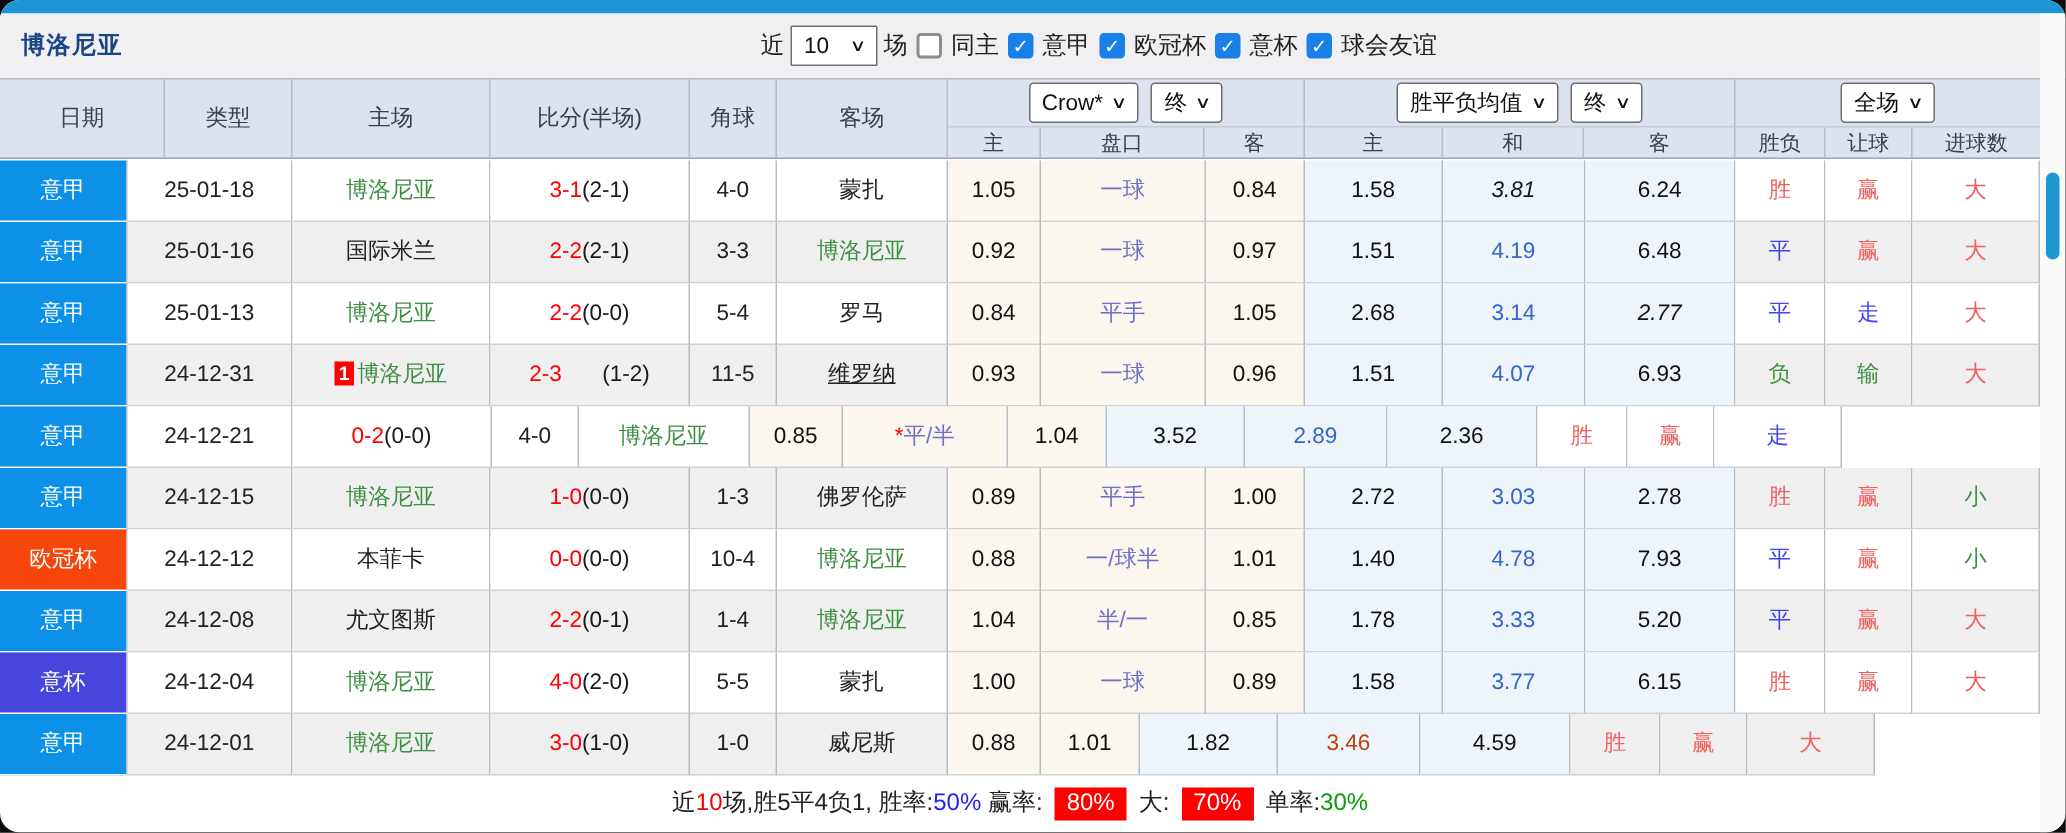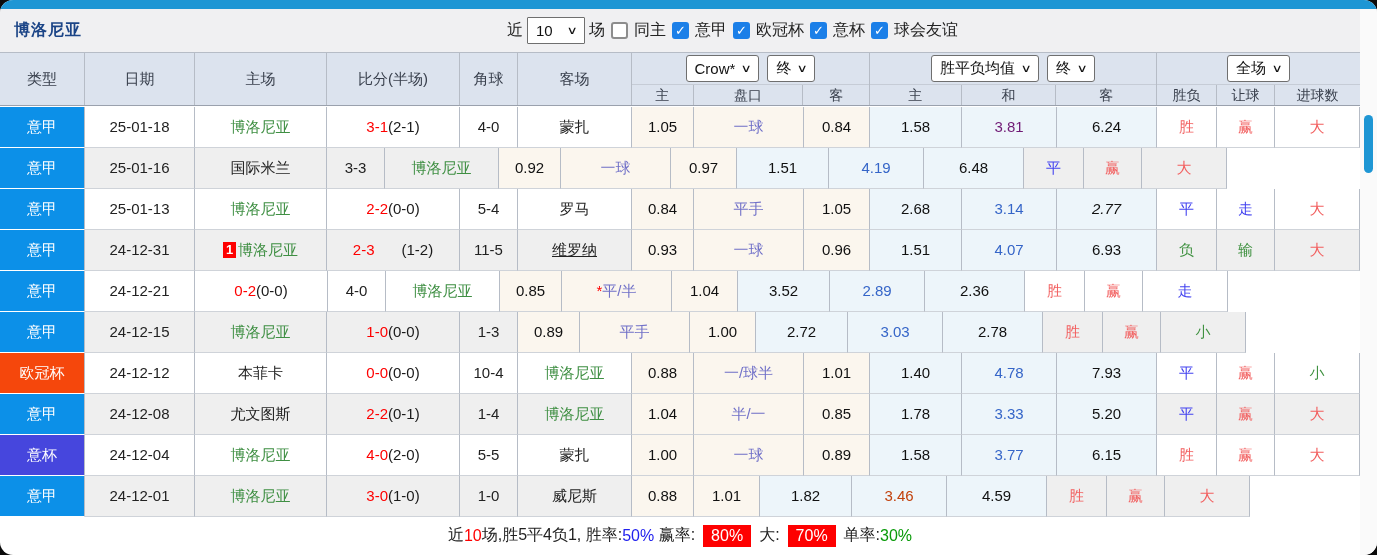--- a/index.html
+++ b/index.html
@@ -75,22 +75,22 @@
       <span class="cb on">✓</span>
       <span class="lbl">欧冠杯</span>
       <span class="cb on">✓</span>
       <span class="lbl">意杯</span>
       <span class="cb on">✓</span>
       <span class="lbl">球会友谊</span>
     </div>
   </div>
 
   <div class="thead">
+    <div class="thl c1">日期</div>
     <div class="thl c0">类型</div>
-    <div class="thl c1">日期</div>
     <div class="thl c2">主场</div>
     <div class="thl c3">比分(半场)</div>
     <div class="thl c4">角球</div>
     <div class="thl c5">客场</div>
 
     <div class="g" style="width:238px">
       <div class="g-top">
         <span class="select">
           <span>Crow*</span>
           <span class="chev">∨</span>
@@ -145,30 +145,31 @@
         <div class="cell c0 type" style="background: rgb(12, 144, 232);"><span>意甲</span></div>
         <div class="cell c1 zeb"><span>25-01-18</span></div>
         <div class="cell c2 zeb"><span style="color: rgb(63, 143, 67);">博洛尼亚</span></div>
         <div class="cell c3 zeb"><span style="color: rgb(254, 0, 0);">3-1</span><span style="color: rgb(26, 26, 26);">(2-1)</span></div>
         <div class="cell c4 zeb"><span>4-0</span></div>
         <div class="cell c5 zeb"><span style="color: rgb(34, 34, 34);">蒙扎</span></div>
         <div class="cell c6 cream"><span style="color: rgb(17, 17, 17);">1.05</span></div>
         <div class="cell c7 cream"><span style="color: rgb(112, 112, 200);">一球</span></div>
         <div class="cell c8 cream"><span style="color: rgb(17, 17, 17);">0.84</span></div>
         <div class="cell c9 lblue"><span style="color: rgb(17, 17, 17);">1.58</span></div>
-        <div class="cell c10 lblue"><span style="color: #701a75;">3.81</span></div>
+        <div class="cell c10 lblue"><span style="color: #0f172a; font-style: italic;">3.81</span></div>
         <div class="cell c11 lblue"><span style="color: rgb(17, 17, 17);">6.24</span></div>
         <div class="cell c12 zeb"><span style="color: rgb(242, 95, 95);">胜</span></div>
         <div class="cell c13 zeb"><span style="color: rgb(242, 95, 95);">赢</span></div>
         <div class="cell c14 zeb"><span style="color: rgb(242, 95, 95);">大</span></div>
       </div>
       <div class="trow alt">
         <div class="cell c0 type" style="background: rgb(12, 144, 232);"><span>意甲</span></div>
         <div class="cell c1 zeb"><span>25-01-16</span></div>
         <div class="cell c2 zeb"><span style="color: rgb(34, 34, 34);">国际米兰</span></div>
+        <div class="cell c3 zeb"><span style="color: rgb(254, 0, 0);">2-2</span><span style="color: rgb(26, 26, 26);">(2-1)</span></div>
         <div class="cell c4 zeb"><span>3-3</span></div>
         <div class="cell c5 zeb"><span style="color: rgb(63, 143, 67);">博洛尼亚</span></div>
         <div class="cell c6 cream"><span style="color: rgb(17, 17, 17);">0.92</span></div>
         <div class="cell c7 cream"><span style="color: rgb(112, 112, 200);">一球</span></div>
         <div class="cell c8 cream"><span style="color: rgb(17, 17, 17);">0.97</span></div>
         <div class="cell c9 lblue"><span style="color: rgb(17, 17, 17);">1.51</span></div>
         <div class="cell c10 lblue"><span style="color: rgb(53, 101, 200);">4.19</span></div>
         <div class="cell c11 lblue"><span style="color: rgb(17, 17, 17);">6.48</span></div>
         <div class="cell c12 zeb"><span style="color: rgb(67, 67, 240);">平</span></div>
         <div class="cell c13 zeb"><span style="color: rgb(242, 95, 95);">赢</span></div>
@@ -223,20 +224,21 @@
         <div class="cell c12 zeb"><span style="color: rgb(242, 95, 95);">胜</span></div>
         <div class="cell c13 zeb"><span style="color: rgb(242, 95, 95);">赢</span></div>
         <div class="cell c14 zeb"><span style="color: rgb(67, 67, 240);">走</span></div>
       </div>
       <div class="trow alt">
         <div class="cell c0 type" style="background: rgb(12, 144, 232);"><span>意甲</span></div>
         <div class="cell c1 zeb"><span>24-12-15</span></div>
         <div class="cell c2 zeb"><span style="color: rgb(63, 143, 67);">博洛尼亚</span></div>
         <div class="cell c3 zeb"><span style="color: rgb(254, 0, 0);">1-0</span><span style="color: rgb(26, 26, 26);">(0-0)</span></div>
         <div class="cell c4 zeb"><span>1-3</span></div>
+        <div class="cell c5 zeb"><span style="color: rgb(34, 34, 34);">佛罗伦萨</span></div>
         <div class="cell c6 cream"><span style="color: rgb(17, 17, 17);">0.89</span></div>
         <div class="cell c7 cream"><span style="color: rgb(112, 112, 200);">平手</span></div>
         <div class="cell c8 cream"><span style="color: rgb(17, 17, 17);">1.00</span></div>
         <div class="cell c9 lblue"><span style="color: rgb(17, 17, 17);">2.72</span></div>
         <div class="cell c10 lblue"><span style="color: rgb(53, 101, 200);">3.03</span></div>
         <div class="cell c11 lblue"><span style="color: rgb(17, 17, 17);">2.78</span></div>
         <div class="cell c12 zeb"><span style="color: rgb(242, 95, 95);">胜</span></div>
         <div class="cell c13 zeb"><span style="color: rgb(242, 95, 95);">赢</span></div>
         <div class="cell c14 zeb"><span style="color: rgb(63, 145, 64);">小</span></div>
       </div>

